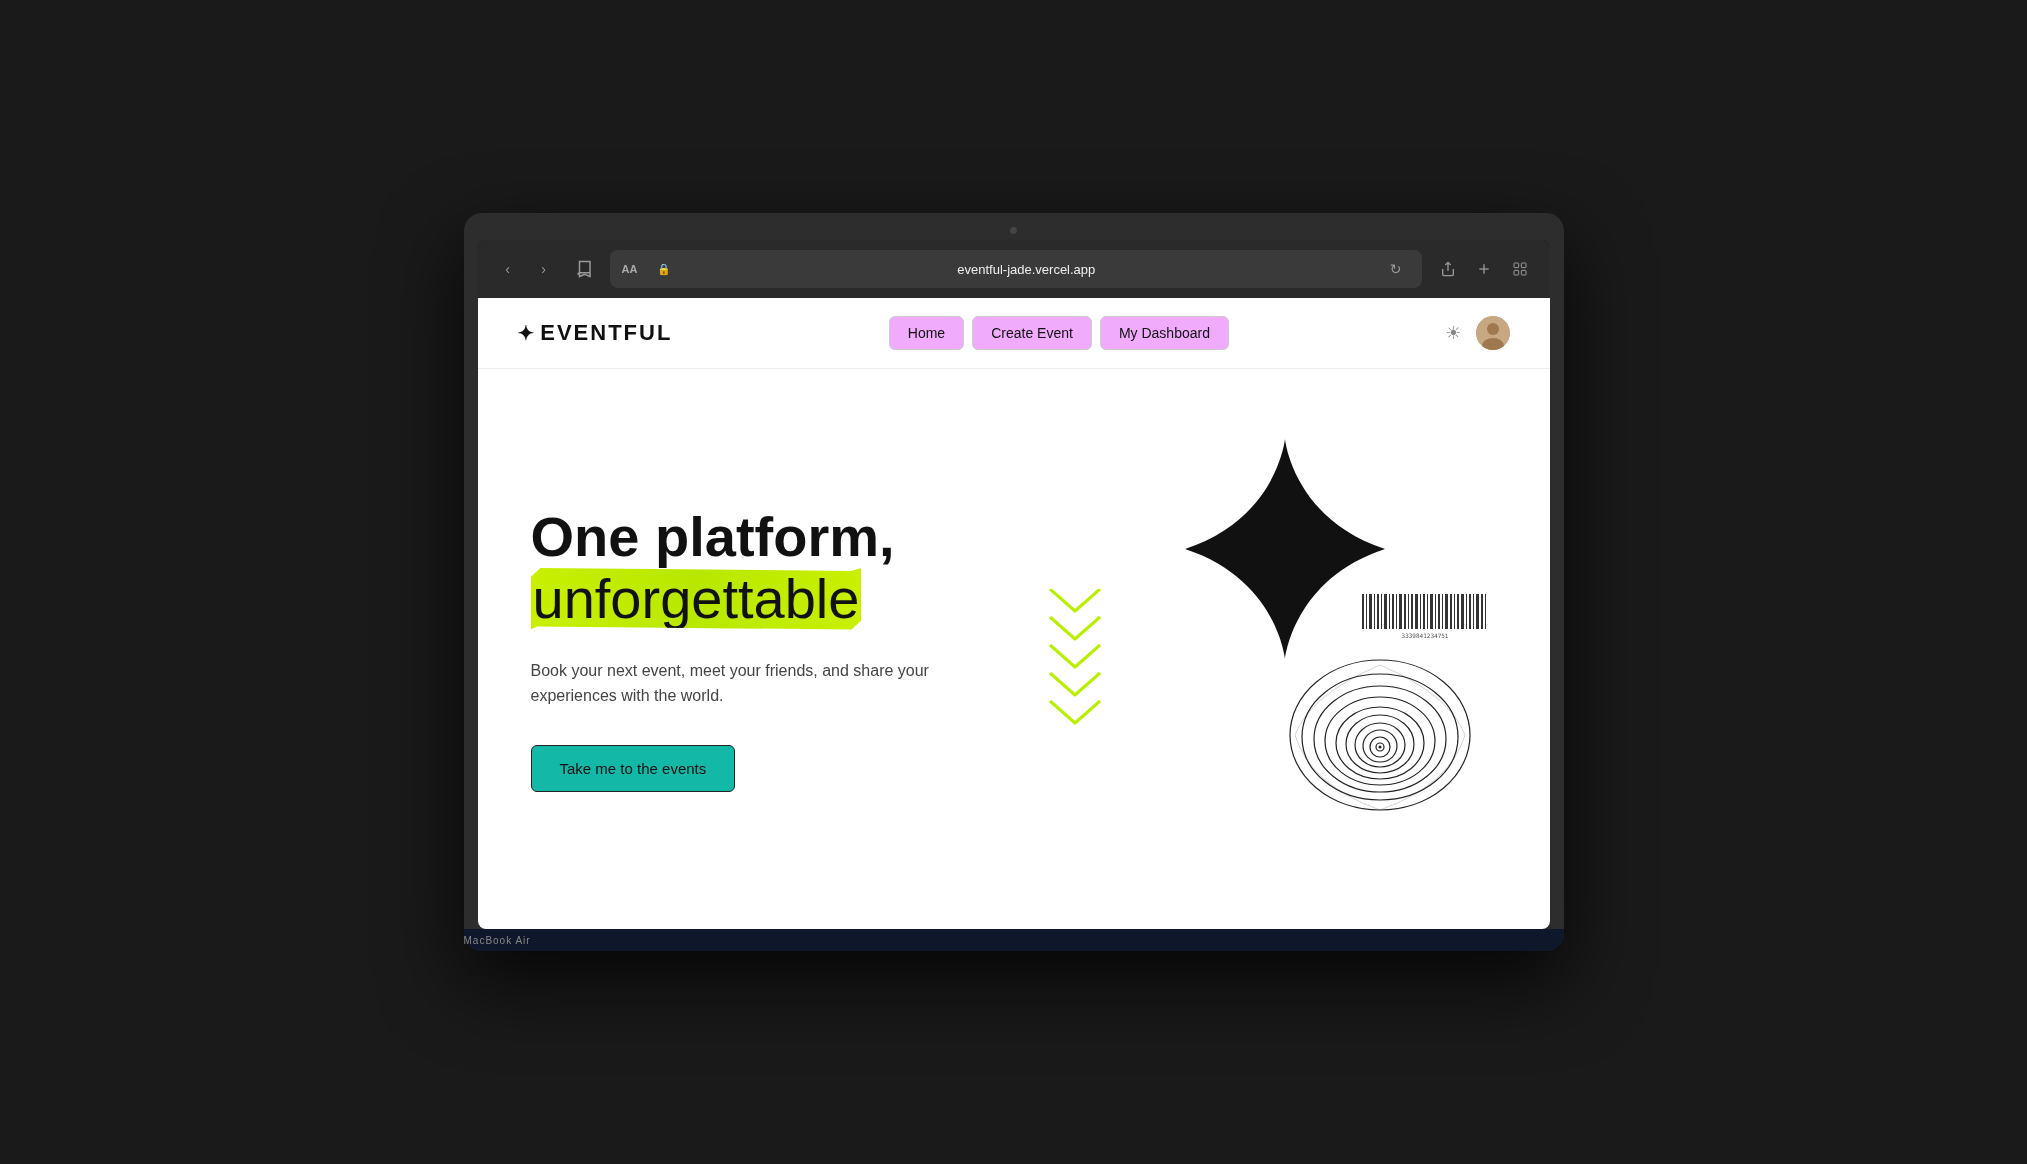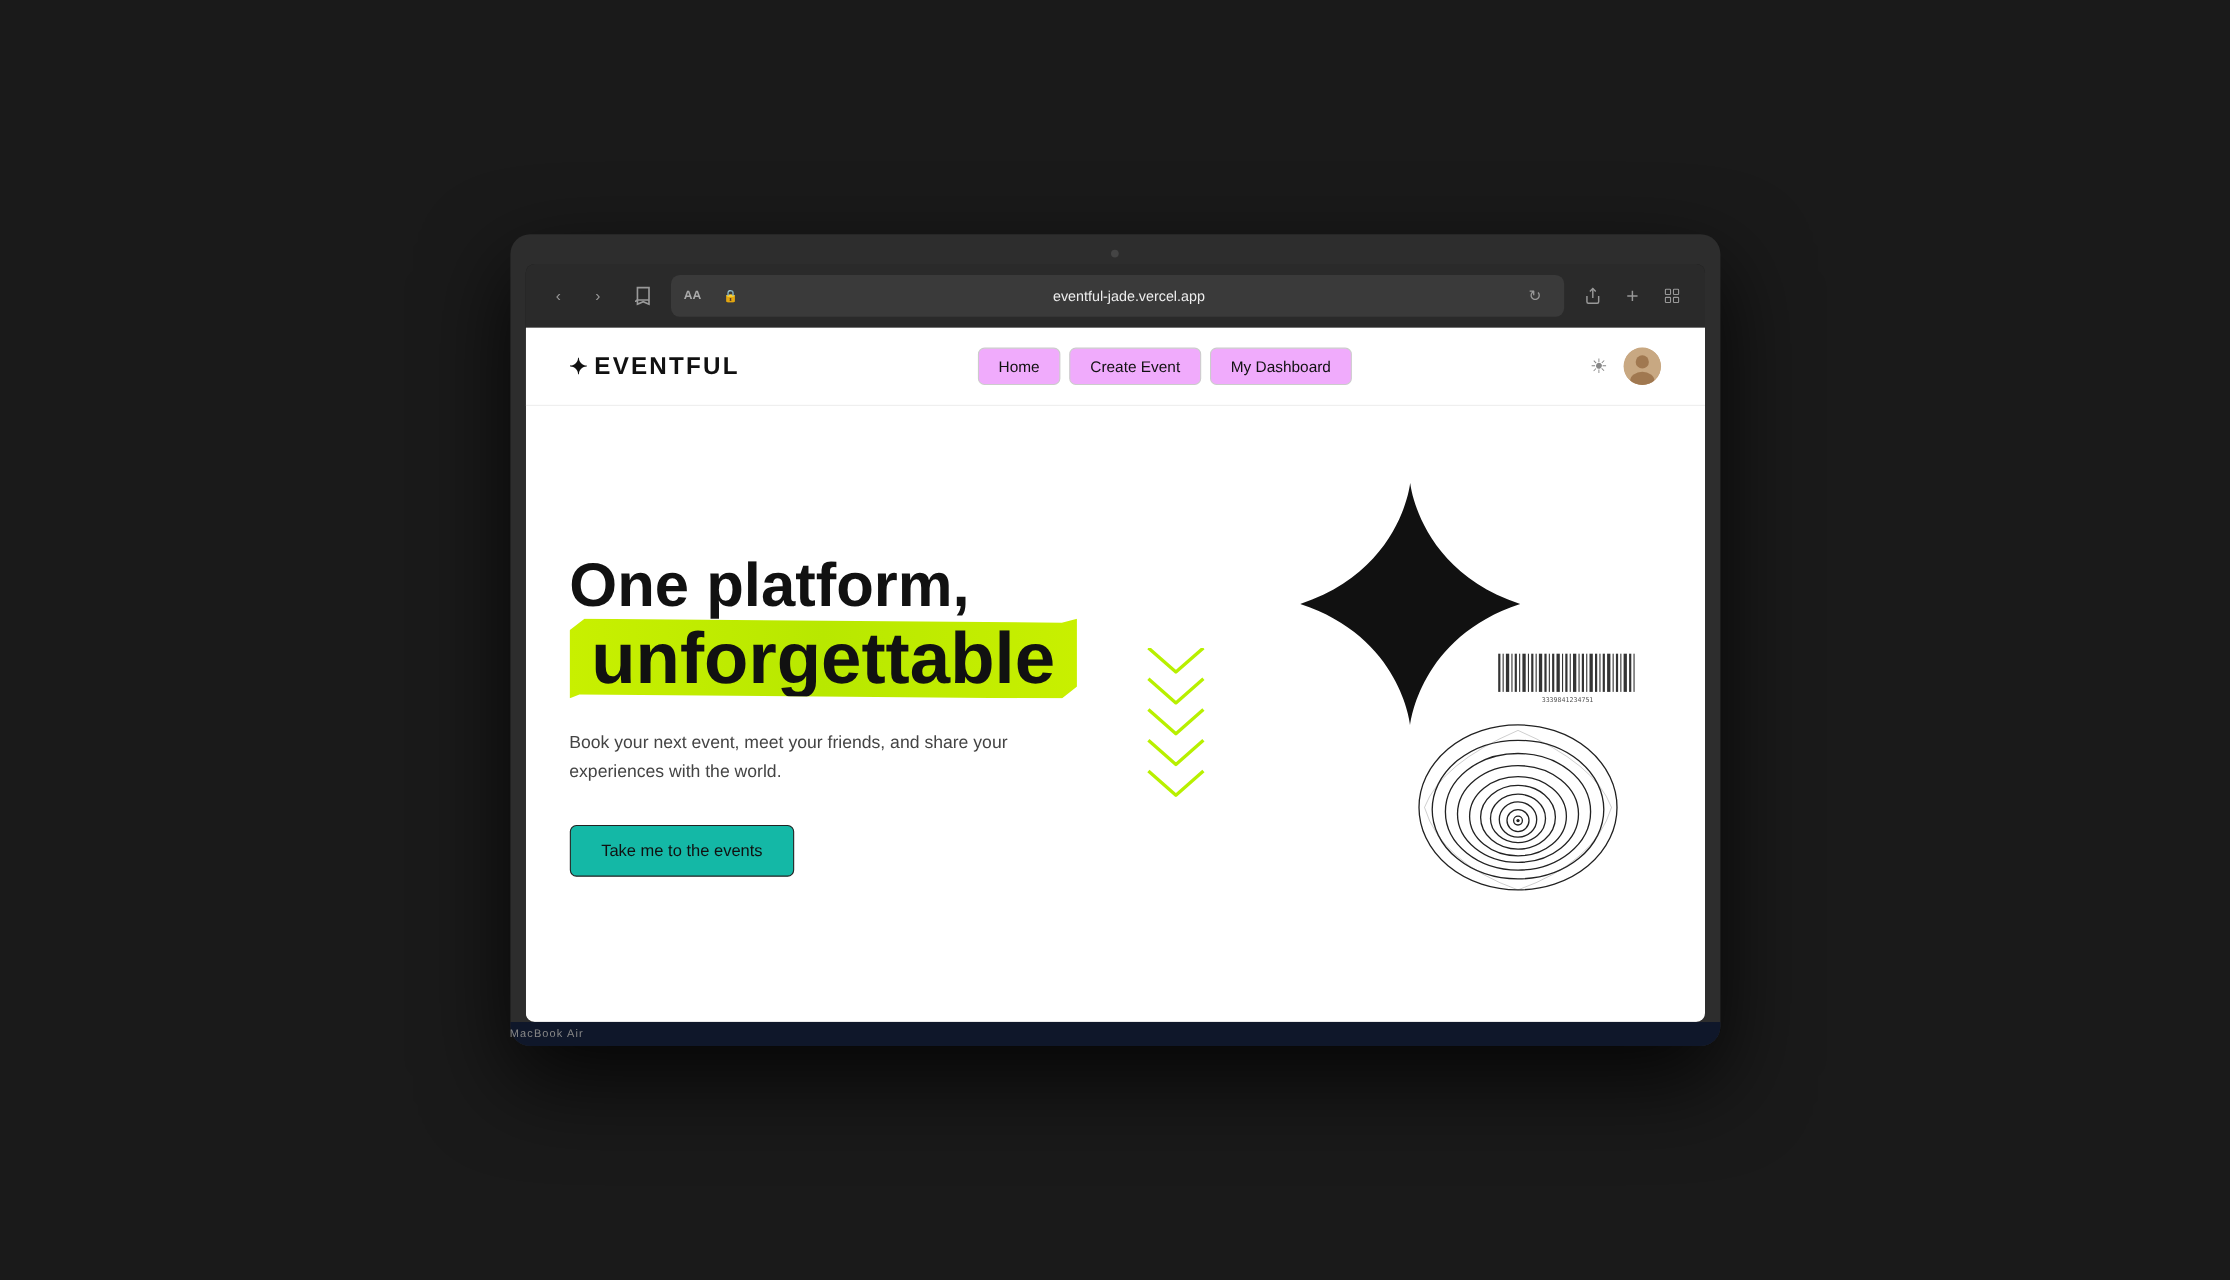--- a/index.html
+++ b/index.html
@@ -180,20 +180,21 @@
     }
 
     
     .hero {
       display: flex;
       align-items: center;
       padding: 60px 40px 60px 40px;
       min-height: 500px;
       position: relative;
       overflow: hidden;
+      margin-left: 13px;
     }
     .hero-left {
       flex: 1;
       max-width: 55%;
     }
     .hero-right {
       flex: 1;
       display: flex;
       align-items: center;
       justify-content: center;
@@ -210,24 +211,24 @@
     }
     .hero-title-line1 {
       display: block;
       font-size: 56px;
       font-weight: 800;
       color: #111;
     }
     .hero-highlight {
       display: inline-block;
       background: #c8f000;
-      font-size: 66px;
-      font-weight: 700;
-      color: #111;
-      padding: 0 20px;
+      font-size: 56px;
+      font-weight: 400;
+      color: #111;
+      padding: 0 2px;
       position: relative;
       
       background: linear-gradient(to right, #c8f000 0%, #b8e800 50%, #c8f000 100%);
       
       clip-path: polygon(0% 15%, 3% 0%, 97% 5%, 100% 0%, 100% 85%, 97% 100%, 2% 95%, 0% 100%);
     }
     .hero-experiences {
       display: block;
       font-size: 56px;
       font-weight: 800;

